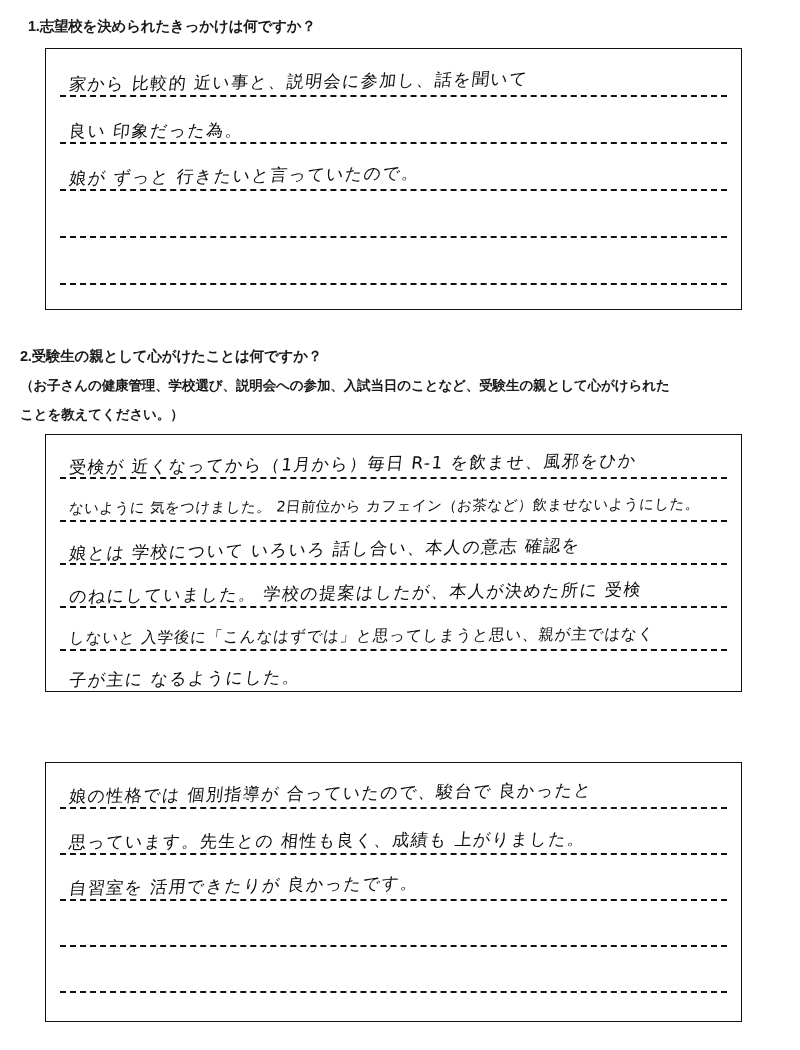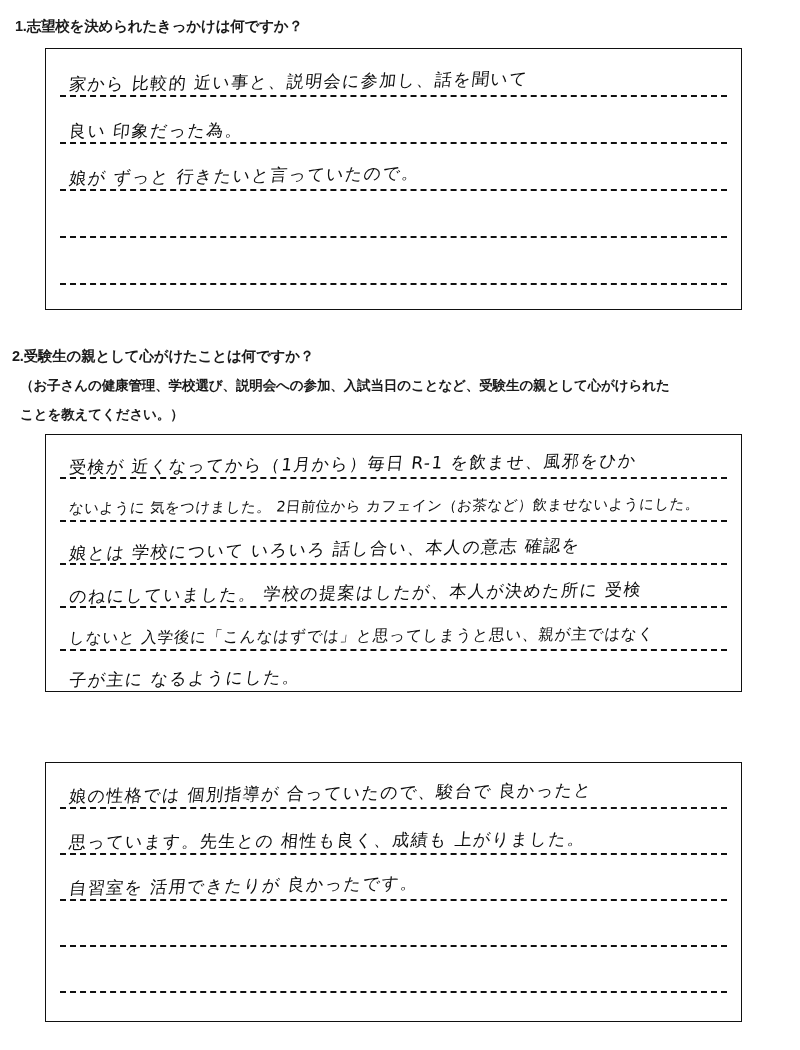--- a/index.html
+++ b/index.html
@@ -54,35 +54,35 @@
   .hand-line.skew2{transform:rotate(-0.4deg) skewX(-6deg);}
   .hand-line.skew3{transform:rotate(-0.9deg) skewX(-8deg);}
   .hand-line.small{font-size:15.5px;letter-spacing:0.8px;}
   .hand-line.tiny{font-size:14.5px;letter-spacing:0.4px;}
 </style>
 </head>
 <body>
 
 <div class="page">
 
-  <div class="question-heading" style="left:15px; top:12px;">1.志望校を決められたきっかけは何ですか？</div>
+  <div class="question-heading" style="left:28px; top:12px;">1.志望校を決められたきっかけは何ですか？</div>
 
   <div class="answer-box" style="left:45px; top:48px; width:697px; height:262px;">
     <div class="rule" style="top:46px;"></div>
     <div class="rule" style="top:93px;"></div>
     <div class="rule" style="top:140px;"></div>
     <div class="rule" style="top:187px;"></div>
     <div class="rule" style="top:234px;"></div>
 
     <div class="hand-line skew1" style="top:24px;">家から 比較的 近い事と、説明会に参加し、話を聞いて</div>
     <div class="hand-line skew2" style="top:71px;">良い 印象だった為。</div>
     <div class="hand-line skew3" style="top:118px;">娘が ずっと 行きたいと言っていたので。</div>
   </div>
 
-  <div class="question-heading" style="left:12px; top:342px;">2.受験生の親として心がけたことは何ですか？</div>
+  <div class="question-heading" style="left:20px; top:342px;">2.受験生の親として心がけたことは何ですか？</div>
   <div class="question-heading" style="left:20px; top:400px; font-size:13.6px;">ことを教えてください。）</div>
   <div class="question-heading" style="left:20px; top:371px; font-size:13.6px;">（お子さんの健康管理、学校選び、説明会への参加、入試当日のことなど、受験生の親として心がけられた</div>
 
   <div class="answer-box" style="left:45px; top:434px; width:697px; height:258px;">
     <div class="rule" style="top:42px;"></div>
     <div class="rule" style="top:85px;"></div>
     <div class="rule" style="top:128px;"></div>
     <div class="rule" style="top:171px;"></div>
     <div class="rule" style="top:214px;"></div>
 

